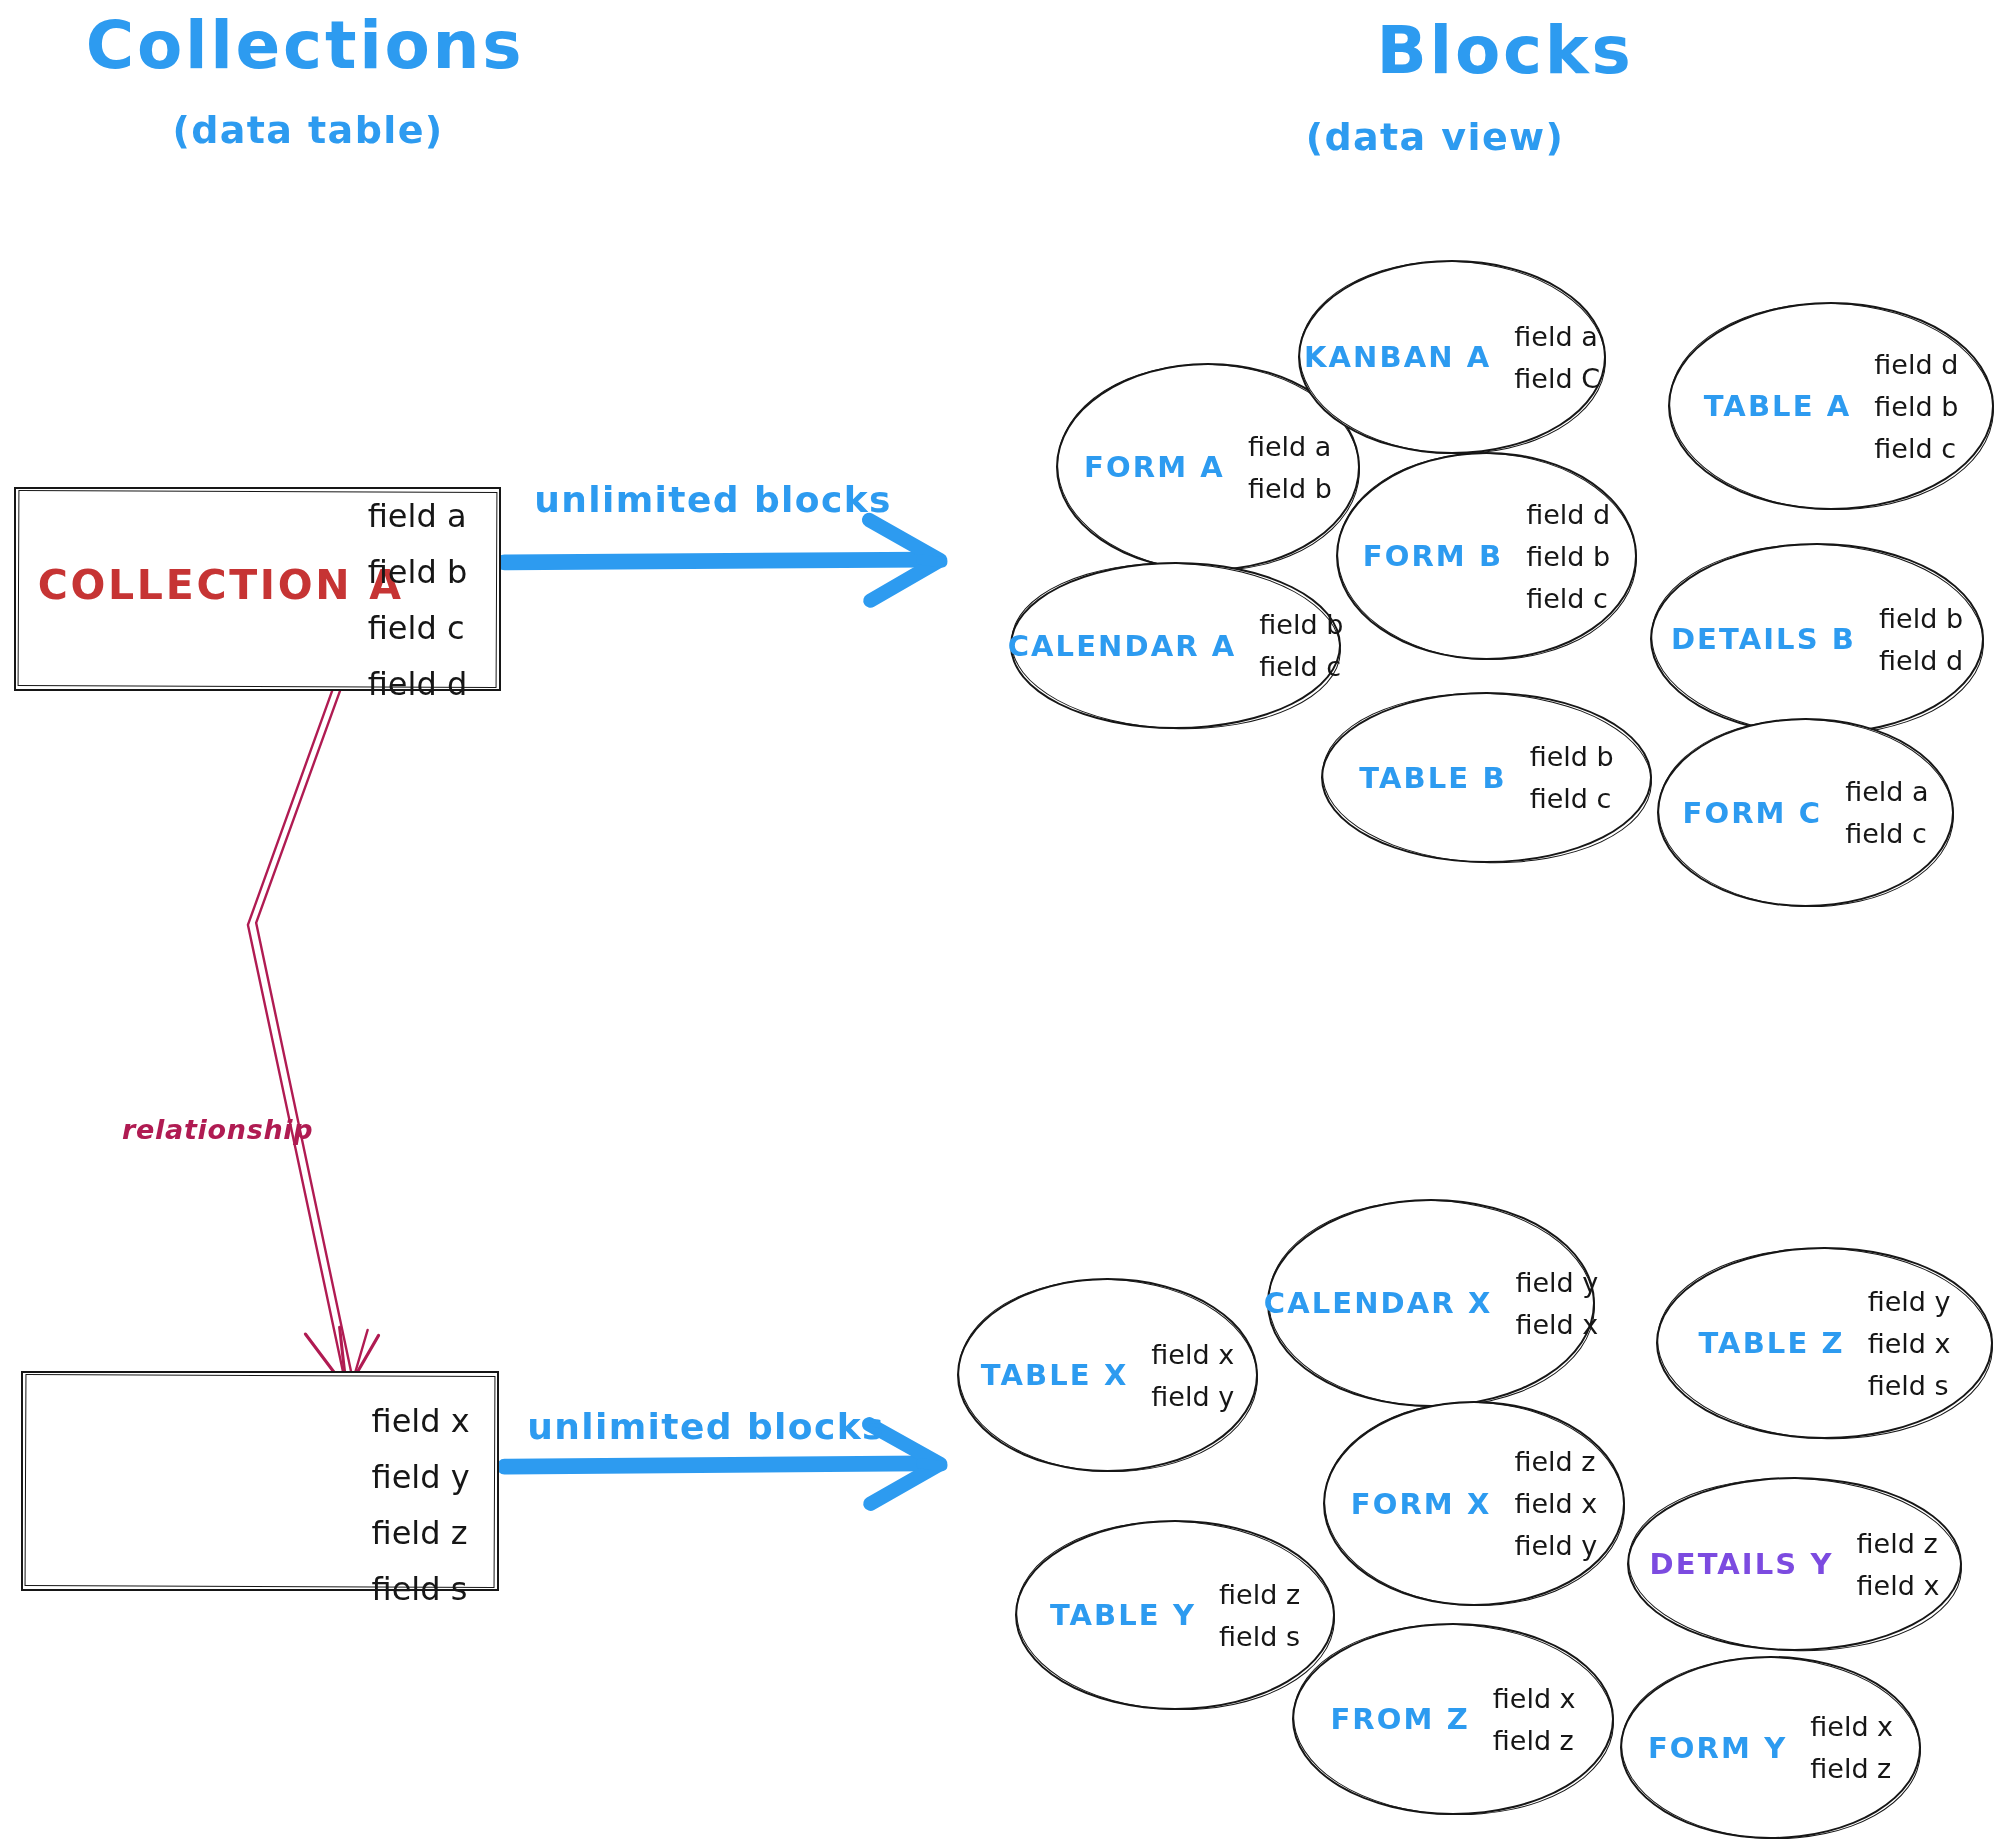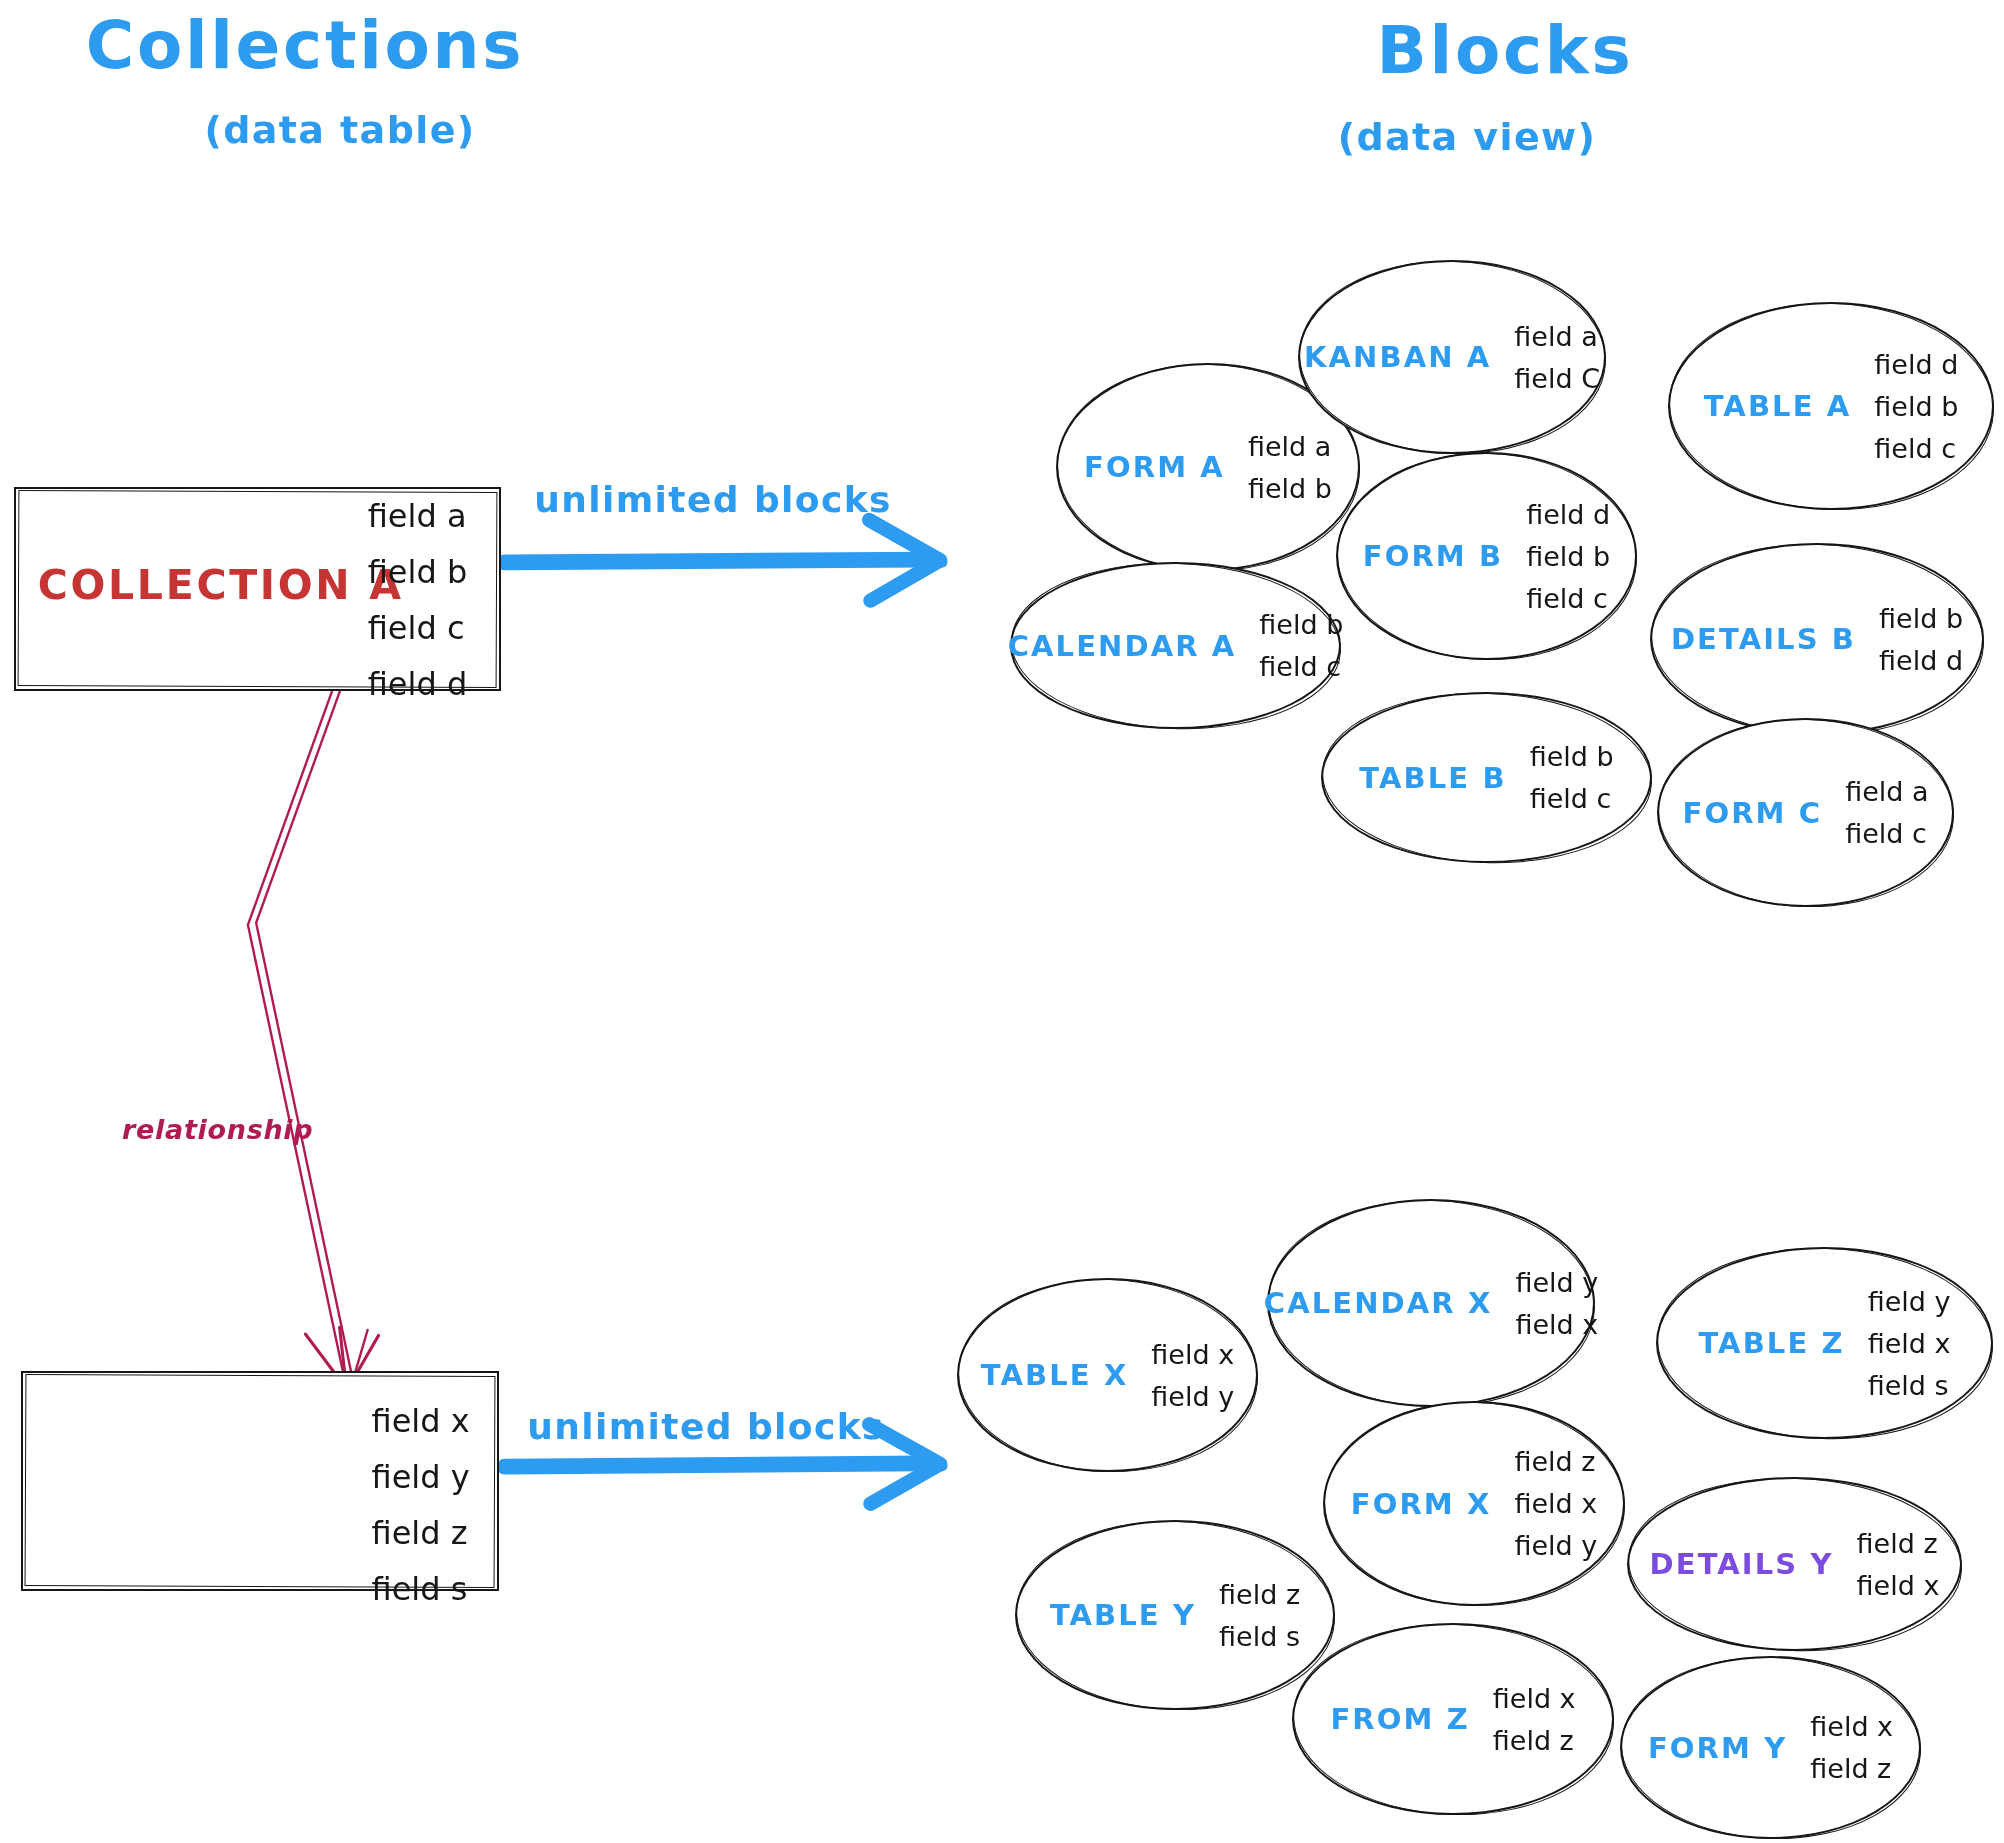--- a/index.html
+++ b/index.html
@@ -3,21 +3,21 @@
 <meta charset="utf-8">
 <style>
   html,body{margin:0;padding:0;background:#ffffff;}
   #canvas{position:relative;width:2005px;height:1843px;background:#ffffff;overflow:hidden;
           font-family:"DejaVu Sans", sans-serif;padding-left:16px;}
 
   
   .col-title{position:absolute;transform:translateX(-50%);font-size:66px;font-weight:700;
              color:#2D9BF0;letter-spacing:2.7px;white-space:nowrap;}
   .col-subtitle{position:absolute;transform:translateX(-50%);font-size:38px;font-weight:600;
-             color:#2D9BF0;letter-spacing:1.4px;white-space:nowrap;margin-left:32px;}
+             color:#2D9BF0;letter-spacing:1.4px;white-space:nowrap;}
 
   
   .cbox{position:absolute;border:2.7px solid #161616;background:#ffffff;}
   .cbox::before{content:"";position:absolute;inset:2.1px;border:1.4px solid #161616;
                 transform:rotate(0.25deg);pointer-events:none;}
   .cbox-name{position:absolute;font-size:41px;font-weight:700;letter-spacing:2.7px;
              color:#C63434;white-space:nowrap;}
   .cbox-fields{position:absolute;display:flex;flex-direction:column;gap:18px;
                font-size:32px;color:#161616;white-space:nowrap;}
 

